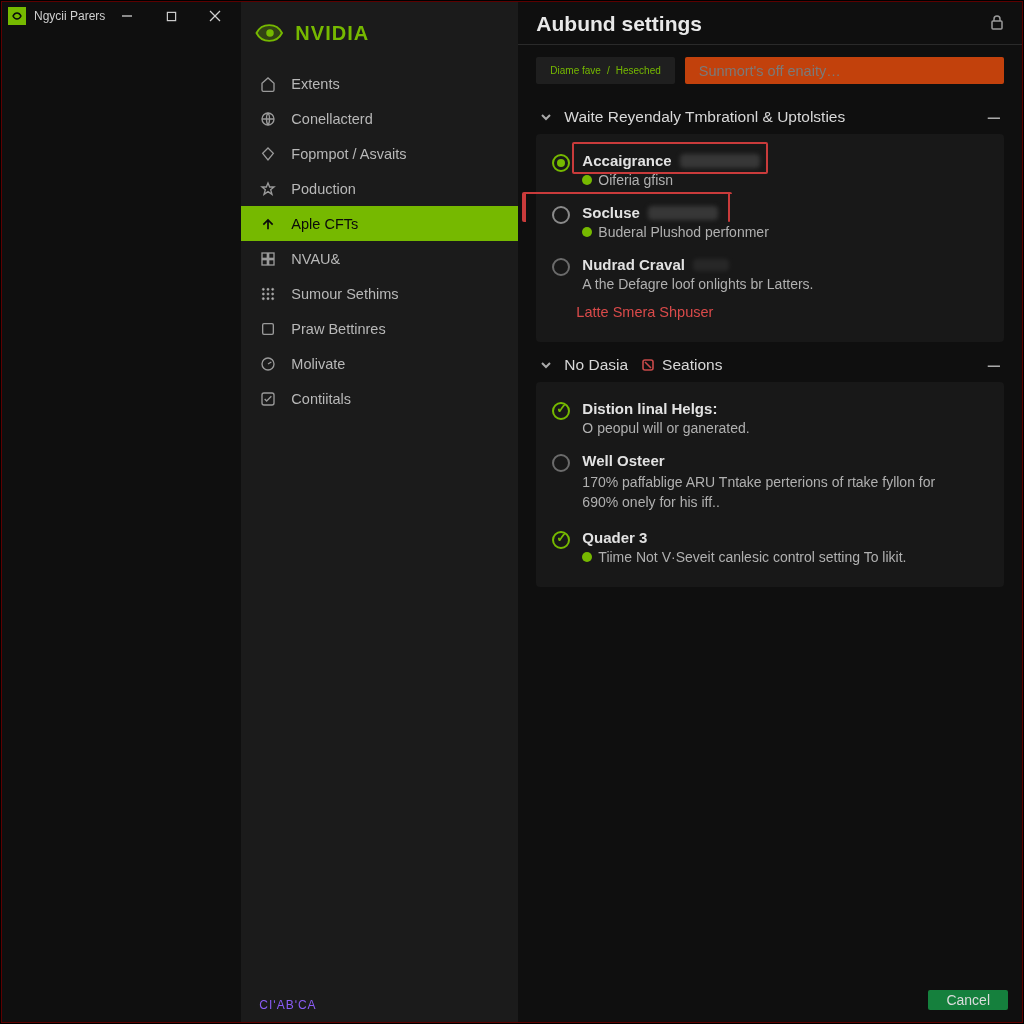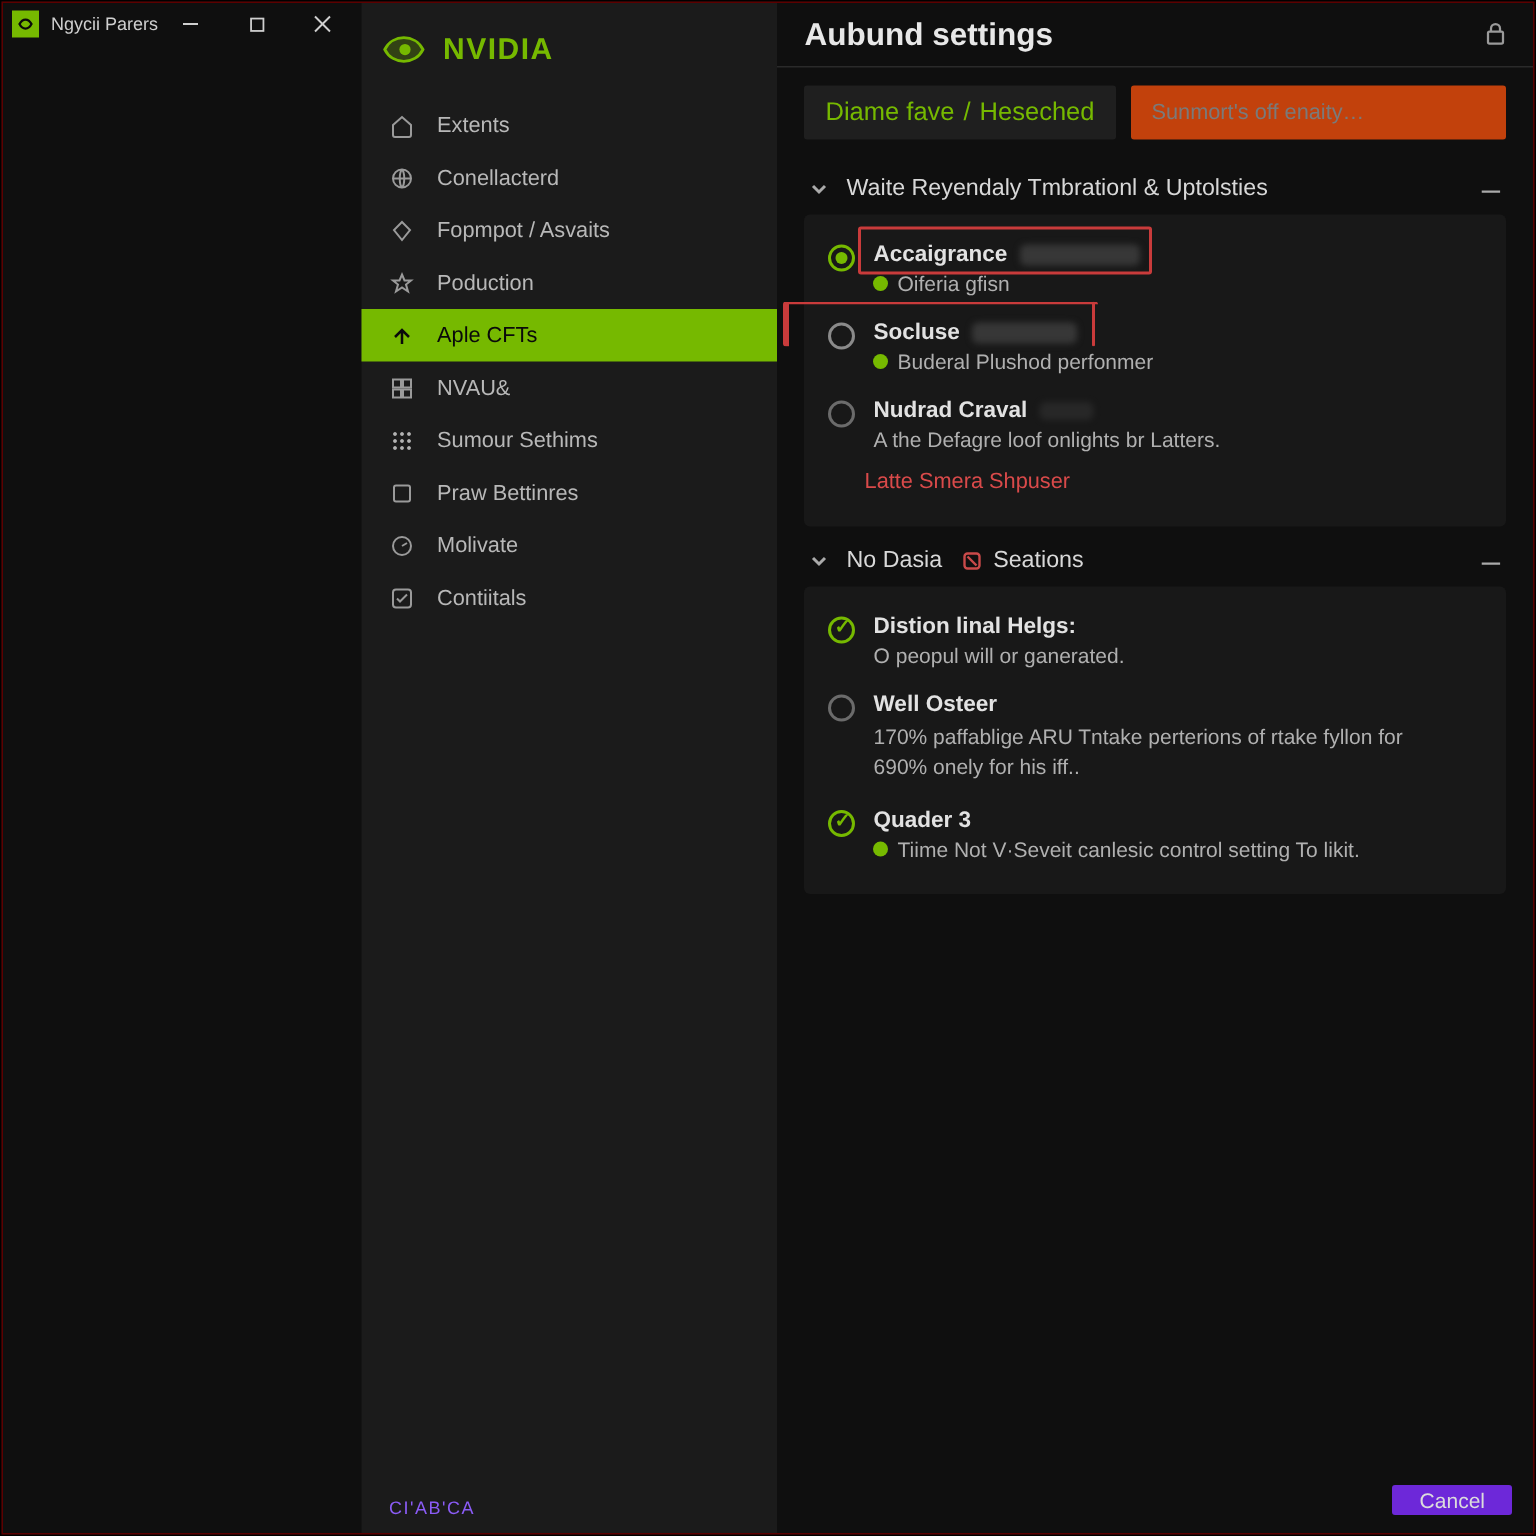--- a/index.html
+++ b/index.html
@@ -28,21 +28,21 @@
   .nav li .nav-ico { width:18px; height:18px; display:flex; align-items:center; justify-content:center; }
   .nav-ico svg * { stroke:#9a9a9a; }
   .sidebar .footer { margin-top:auto; padding:10px 18px; color:#8b5cf6; font-size:12px; letter-spacing:1px; }
 
   .content { flex:1; display:flex; flex-direction:column; background:#0f0f0f; min-width:0; }
   .page-head { display:flex; align-items:center; padding:10px 18px 8px 18px; border-bottom:1px solid #2a2a2a; }
   .page-head .title { color:#e8e8e8; font-size:21px; font-weight:600; flex:1; }
   .page-head .lock { color:#8a8a8a; }
 
   .toolbar { display:flex; gap:10px; padding:12px 18px 10px 18px; }
-  .chip { background:#1f1f1f; border-radius:2px; padding:8px 14px; color:#cfcfcf; font-size:17px; display:flex; align-items:center; }
+  .chip { background:#1f1f1f; border-radius:2px; padding:8px 14px; color:#cfcfcf; font-size:10px; display:flex; align-items:center; }
   .chip.primary { color:#76b900; }
   .chip.primary .slash { margin:0 6px; color:#76b900; }
   .searchbox { flex:1; background:#c2410c; border-radius:2px; display:flex; align-items:center; padding:0 14px; }
   .searchbox input { flex:1; background:transparent; border:none; outline:none; color:#cfcfcf; font-size:14.5px; }
   .searchbox input::placeholder { color:#7a7a7a; }
 
   .scroll { flex:1; overflow:auto; padding:0 18px 18px 18px; }
   .section { margin-top:6px; }
   .sect-head { display:flex; align-items:center; gap:10px; height:34px; color:#d8d8d8; font-size:15.5px; cursor:pointer;justify-content:center; }
   .sect-head .chev { width:16px; height:16px; display:flex; align-items:center; justify-content:center; color:#aaa; margin-left:2px; }
@@ -59,21 +59,21 @@
   .opt-title { color:#e2e2e2; font-size:15px; font-weight:600; display:flex; align-items:center; gap:8px; }
   .opt-title .blur { width:80px; height:14px; background:#373737; border-radius:4px; display:inline-block; filter:blur(2px); }
   .opt-sub { color:#b0b0b0; font-size:14px; margin-top:3px; display:flex; align-items:center; gap:6px; }
   .opt-sub .dot { width:10px; height:10px; background:#76b900; border-radius:50%; flex:none; }
   .hl-red { position:absolute; border:2px solid #c93b3b; pointer-events:none; border-radius:2px; }
   .warning { color:#d94a4a; font-size:14.5px; padding:4px 0 8px 40px; }
   .sect-head .hdricon { width:16px; height:16px; display:flex; align-items:center; justify-content:center; margin-left:2px; margin-right:-4px; }
   .sect-head .hdricon svg * { stroke:#c94a4a; }
 
   .bottombar { height:44px; display:flex; align-items:center; justify-content:flex-end; padding:0 14px; }
-  .btn { background:#6d28d9; color:#dcdcdc; font-size:14px; padding:2px 18px; border-radius:2px; cursor:pointer; border:none; }
+  .btn { background:#15803d; color:#dcdcdc; font-size:14px; padding:2px 18px; border-radius:2px; cursor:pointer; border:none; }
 </style>
 </head>
 <body>
 
 <div class="app-window">
 
   <div class="titlebar">
     <div class="tb-icon">
       <svg width="12" height="12" viewBox="0 0 24 24" fill="none" stroke="#0a0a0a" stroke-width="3">
           <path d="M4 12c4-8 12-8 16 0-4 8-12 8-16 0z"></path>

